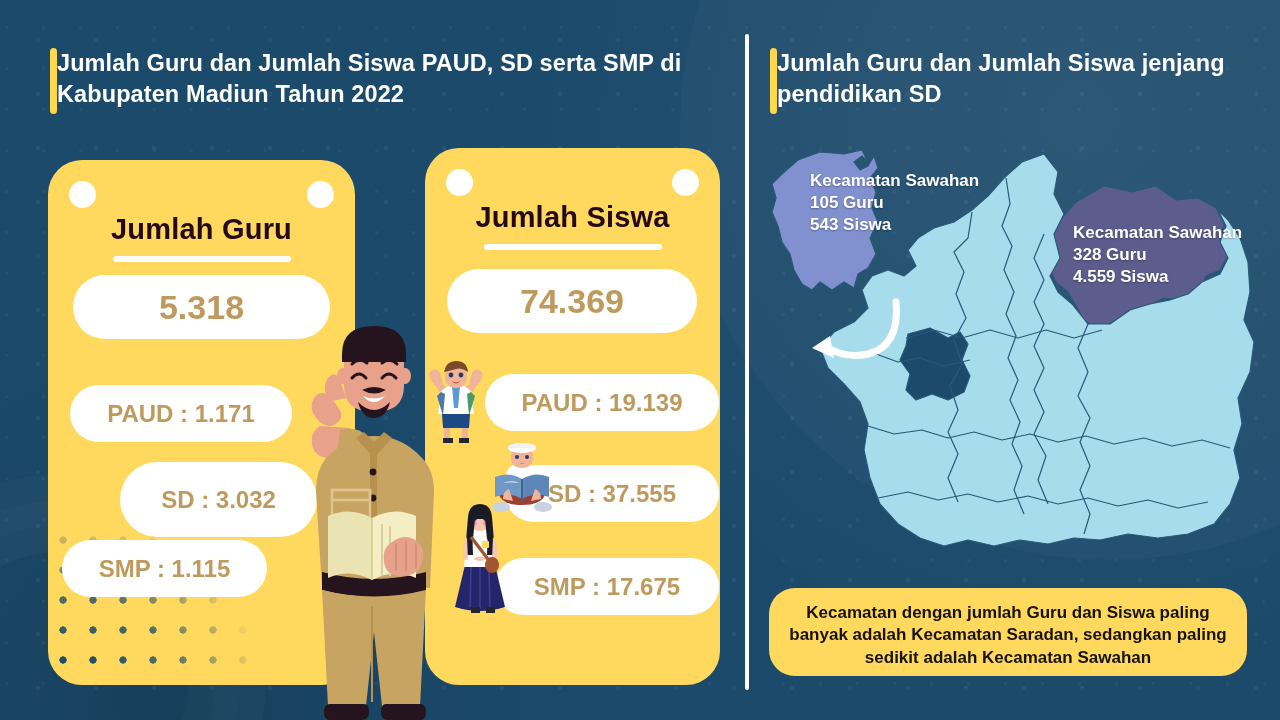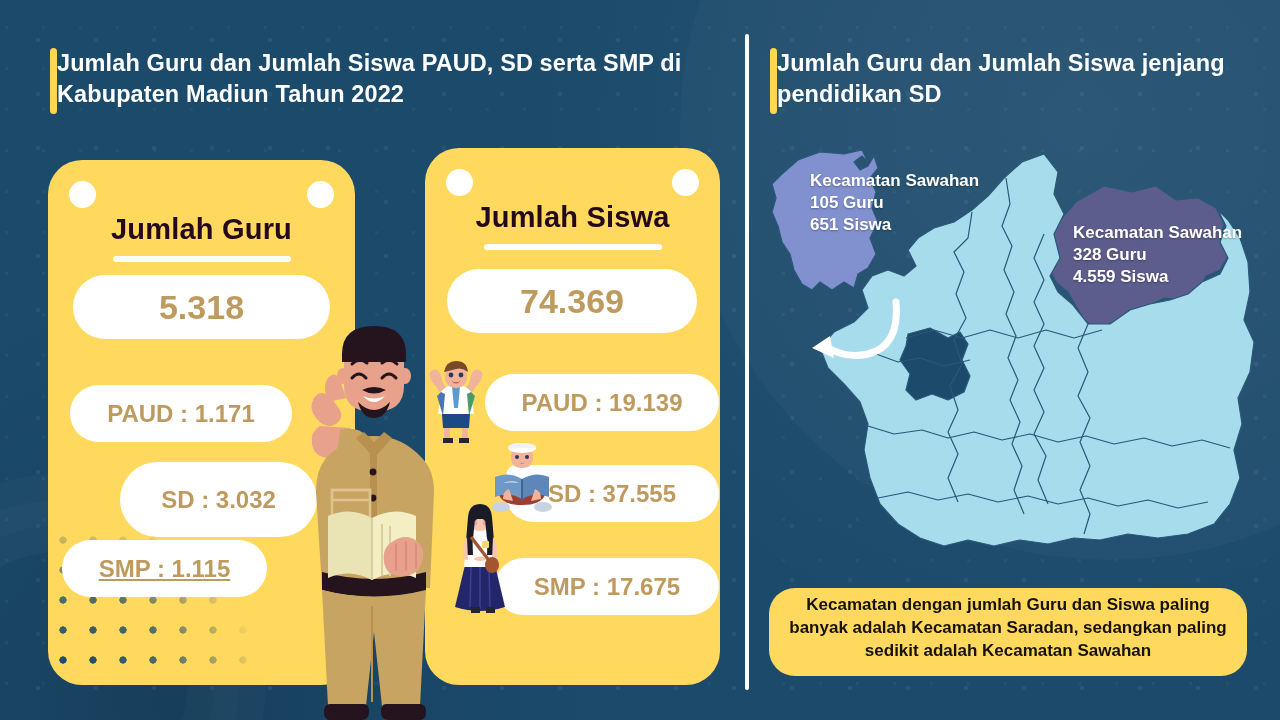--- a/index.html
+++ b/index.html
@@ -153,21 +153,21 @@
     font-weight: bold;
     white-space: nowrap;
   }
   .pill-total { font-size: 34px; }
   .pill-row   { font-size: 24px; }
 
   
   #guru-total { left: 25px;  top: 115px; width: 257px; height: 64px; }
   #guru-paud  { left: 22px;  top: 225px; width: 222px; height: 57px; }
   #guru-sd    { left: 72px;  top: 302px; width: 197px; height: 75px; }
-  #guru-smp   { left: 14px;  top: 380px; width: 205px; height: 57px; text-decoration: underline; }
+  #guru-smp   { left: 14px;  top: 380px; width: 205px; height: 57px; }
 
   
   #siswa-total { left: 22px; top: 121px; width: 250px; height: 64px; }
   #siswa-paud  { left: 60px; top: 226px; width: 234px; height: 57px; }
   #siswa-sd    { left: 80px; top: 317px; width: 214px; height: 57px; }
   #siswa-smp   { left: 70px; top: 410px; width: 224px; height: 57px; }
 
   
   .illus { position: absolute; pointer-events: none; }
   #teacher   { left: 264px; top: 306px; width: 210px; height: 414px; z-index: 5; }
@@ -196,21 +196,21 @@
   .map-label .lbl-line { font-size: 17px; }
 
   
   #note-box {
     position: absolute;
     left: 769px; top: 588px;
     width: 478px; height: 88px;
     background: #ffd95e;
     border-radius: 26px;
     display: flex;
-    align-items: flex-start;
+    align-items: flex-end;
     justify-content: center;
     padding: 6px 14px;
   }
   #note-text {
     color: #17120b;
     font-size: 17px;
     font-weight: bold;
     line-height: 1.34;
     text-align: center;
   }
@@ -428,21 +428,21 @@
       </g>
 
       <path d="M138 160 q4 44 -28 52 q-20 5 -40 -6" fill="none" stroke="#ffffff" stroke-width="7" stroke-linecap="round"></path>
       <path d="M72 194 L54 206 L76 216 Z" fill="#ffffff"></path>
     </svg>
   </div>
 
   <div class="map-label" id="label-sawahan">
     <div class="lbl-name">Kecamatan Sawahan</div>
     <div class="lbl-line">105 Guru</div>
-    <div class="lbl-line">651 Siswa</div>
+    <div class="lbl-line">543 Siswa</div>
   </div>
 
   <div class="map-label" id="label-saradan">
     <div class="lbl-name">Kecamatan Sawahan</div>
     <div class="lbl-line">328 Guru</div>
     <div class="lbl-line">4.559 Siswa</div>
   </div>
 
   <div id="note-box">
     <div id="note-text">Kecamatan dengan jumlah Guru dan Siswa paling banyak adalah Kecamatan Saradan, sedangkan paling sedikit adalah Kecamatan Sawahan</div>

